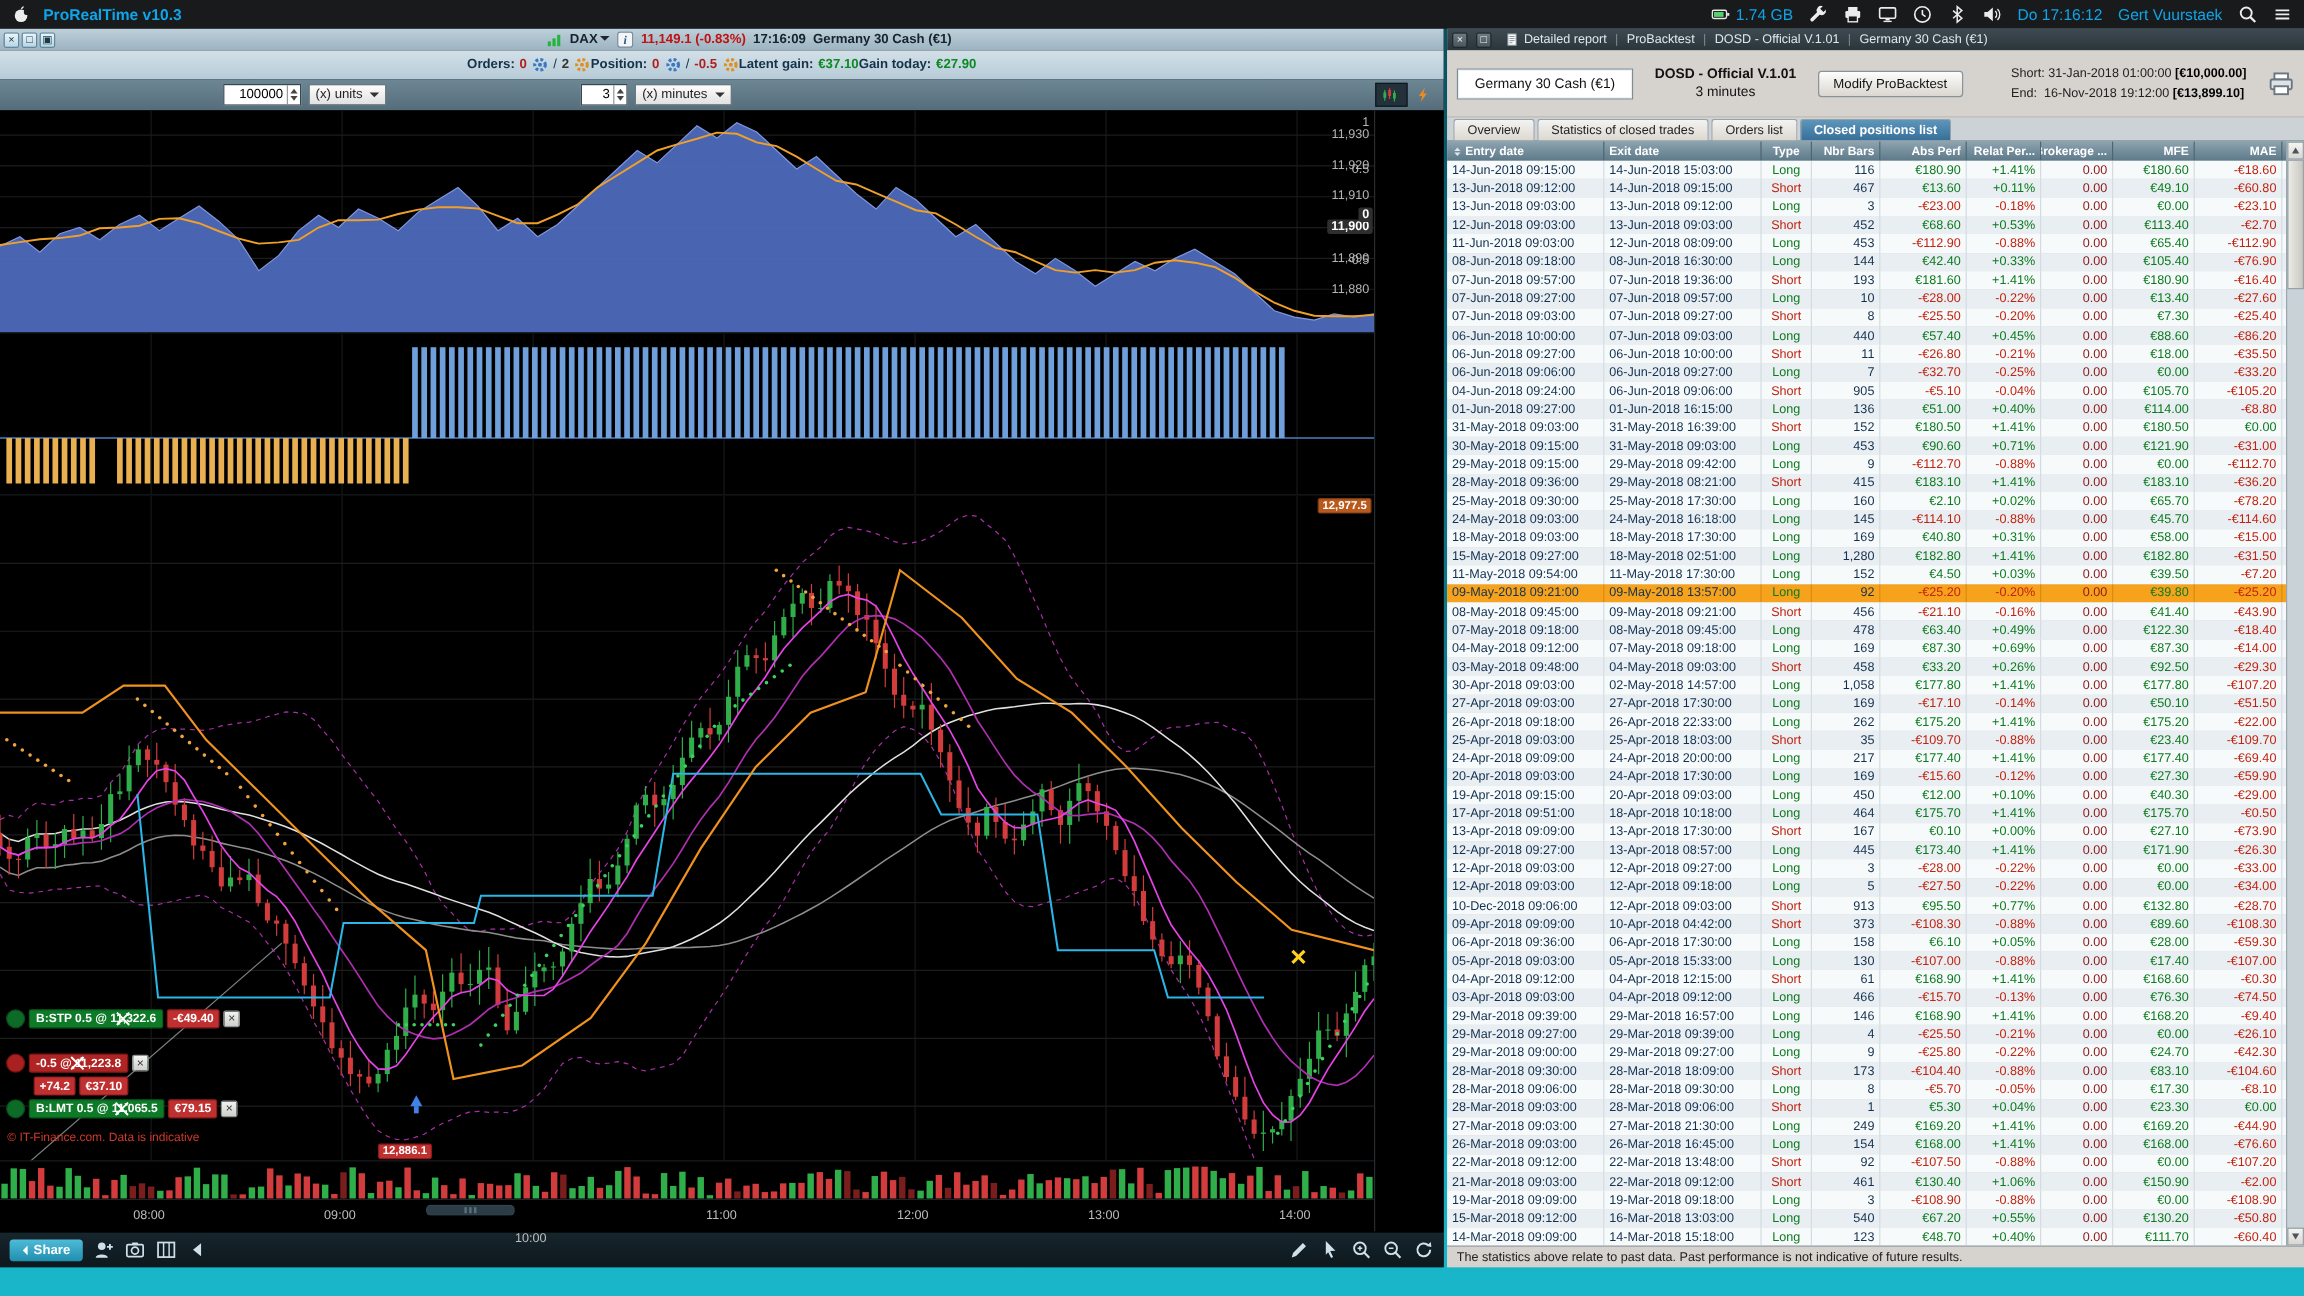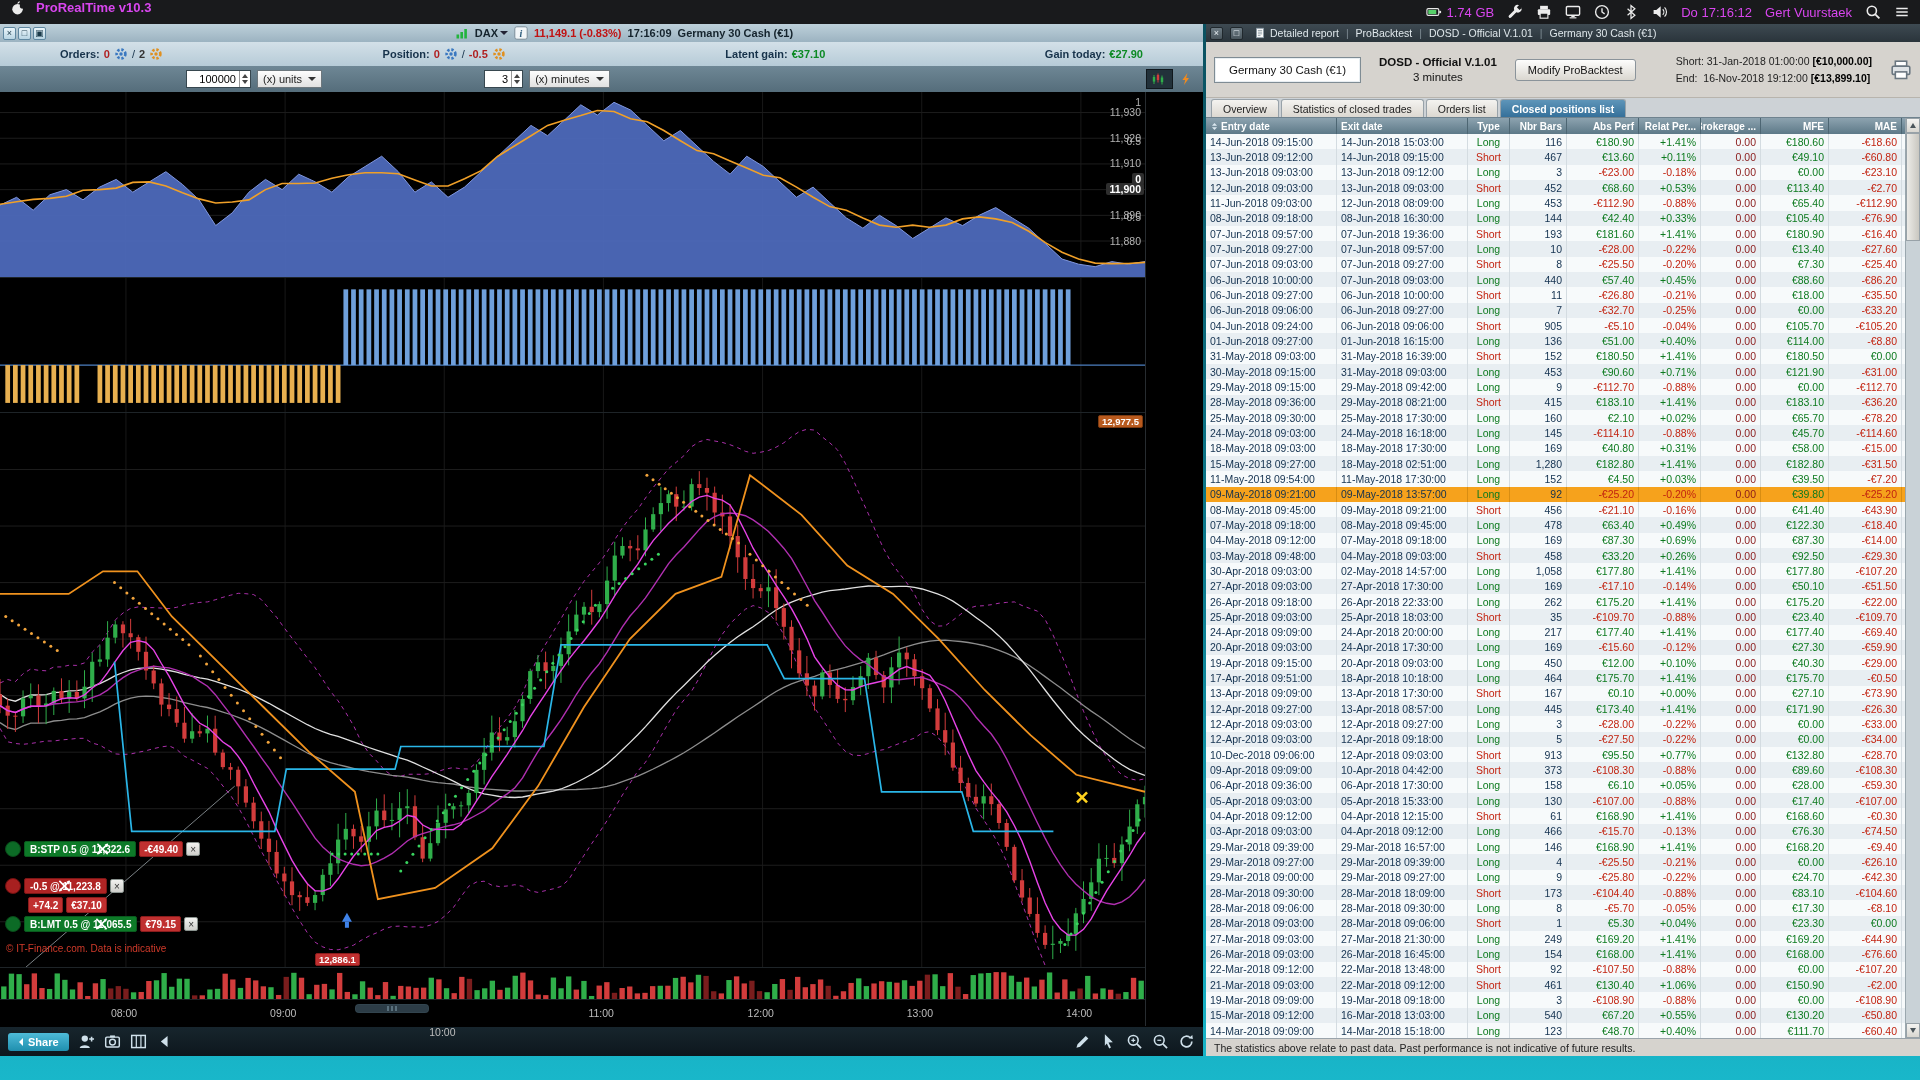--- a/index.html
+++ b/index.html
@@ -1,38 +1,38 @@
 <!DOCTYPE html>
 <html><head>
 <meta charset="utf-8">
 <style>
   *{box-sizing:border-box;margin:0;padding:0}
   html,body{width:1920px;height:1080px;overflow:hidden;font-family:"Liberation Sans",sans-serif;}
   .root{position:absolute;inset:0;background:linear-gradient(180deg,#0a4f5e 0%,#0c7d90 55%,#19b7ca 100%);}
   
-  .menubar{height:24px;background:#191a1c;display:flex;color:#d946ef;font-size:13px;padding:0 10px;gap:10px}
+  .menubar{height:24px;background:#191a1c;display:flex;align-items:center;color:#0ea5e9;font-size:13px;padding:0 10px;gap:10px}
   .mb-title{font-weight:bold}
   .mb-right{margin-left:auto;display:flex;align-items:center;gap:13px}
   .mb-item{display:flex;align-items:center;gap:5px}
   .mb-ico{display:inline-flex;width:16px;height:16px}
   .mb-ico svg{width:16px;height:16px}
   
   .windows{position:absolute;top:24px;left:0;right:0;height:1032px;display:flex;gap:3px}
   
   .chart-window{width:1203px;display:flex;flex-direction:column;background:#000}
   .cw-titlebar{height:18px;background:linear-gradient(#bdd0da,#9cb3c1);display:flex;align-items:center;padding:0 3px;font-size:11px;color:#14232c}
   .wbtn{width:13px;height:13px;margin-right:2px;background:linear-gradient(#eaf5fa,#b9d5e3);border:1px solid #5f87a0;border-radius:2px;display:flex;align-items:center;justify-content:center;font-size:9px;line-height:9px;color:#1a3a4a;cursor:pointer}
   .wbtn.dark{background:linear-gradient(#6d7b84,#49555c);border-color:#20282d;color:#e8eef2}
   .cw-tcluster{margin:0 auto;display:flex;align-items:center;gap:6px;font-weight:bold}
   .cw-price{color:#c01212}
   .tiny-arrow{display:inline-block;width:0;height:0;border:4px solid transparent;border-top-color:#223;margin-left:2px;transform:translateY(2px)}
   .icon14{display:inline-flex;width:14px;height:14px}
   .icon14 svg{width:14px;height:14px}
   
-  .cw-orders{height:24px;background:linear-gradient(#d3e0e8,#b6cbd7);display:flex;align-items:center;justify-content:space-between;padding:0 60px;font-size:11px;color:#16324a}
+  .cw-orders{height:24px;background:linear-gradient(#d3e0e8,#b6cbd7);display:flex;align-items:center;justify-content:center;padding:0 60px;font-size:11px;color:#16324a}
   .og{display:flex;align-items:center;gap:4px}
   .og .lbl{font-weight:bold;color:#16324a}
   .og .val{font-weight:bold;color:#b01f1f}
   .og .cnt{font-weight:bold;color:#333}
   .gain-val{font-weight:bold;color:#0c8a24}
   
   .cw-controls{height:26px;background:linear-gradient(#6e8795,#556d7b);display:flex;align-items:center;gap:6px;padding:0 10px}
   .num-input{background:#fff;border:1px solid #37474f;height:18px;display:flex;align-items:center;font-size:11px}
   .num-input .v{width:52px;text-align:right;padding:0 3px}
   .spin{display:flex;flex-direction:column;justify-content:center;border-left:1px solid #999;height:100%}

